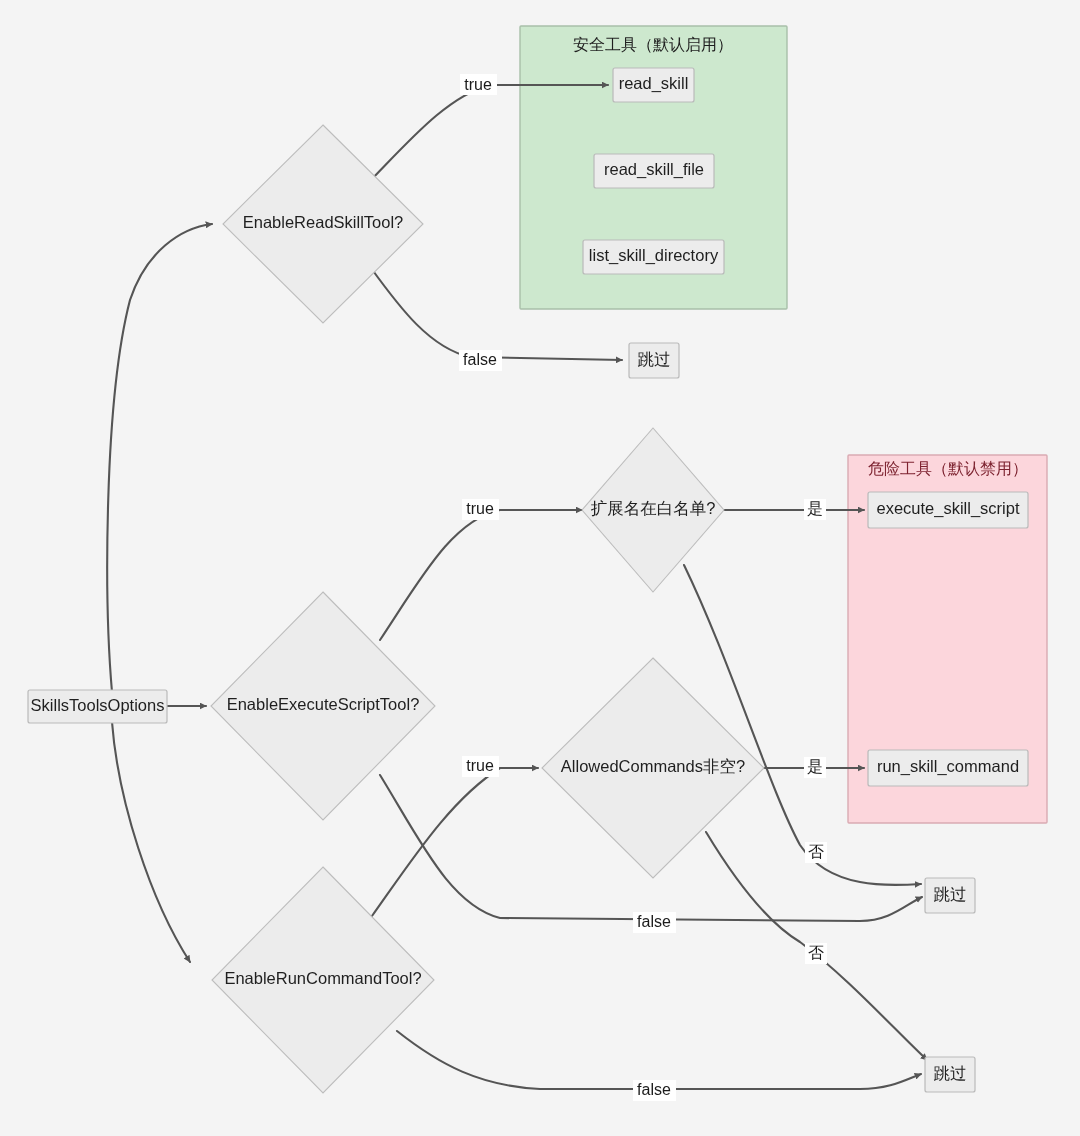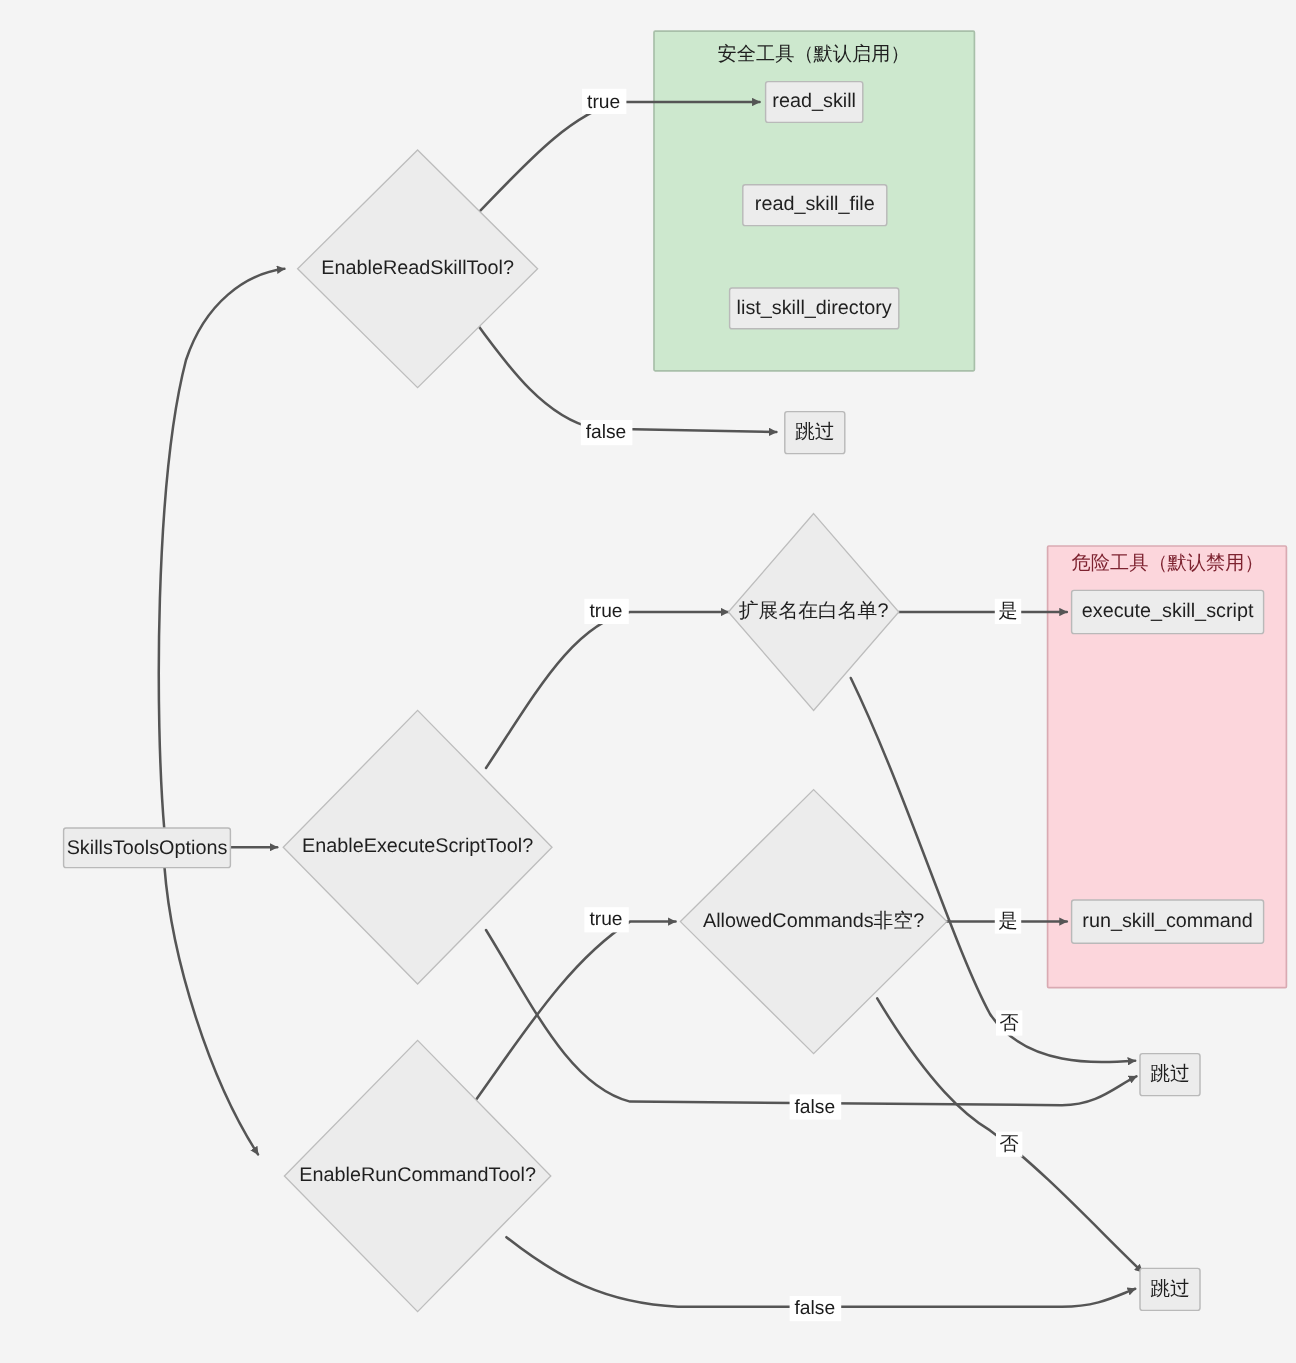--- a/index.html
+++ b/index.html
@@ -10,21 +10,20 @@
   body {
     width: 1080px;
     height: 1136px;
     font-family: "Liberation Sans", "DejaVu Sans", sans-serif;
     overflow: hidden;
   }
   #diagram {
     position: relative;
     width: 1020px;
     height: 1136px;
-    margin-left: 25px;
   }
   svg.flow {
     display: block;
     width: 1080px;
     height: 1136px;
   }
   .edge-path {
     fill: none;
     stroke: #555555;
     stroke-width: 2.1px;

